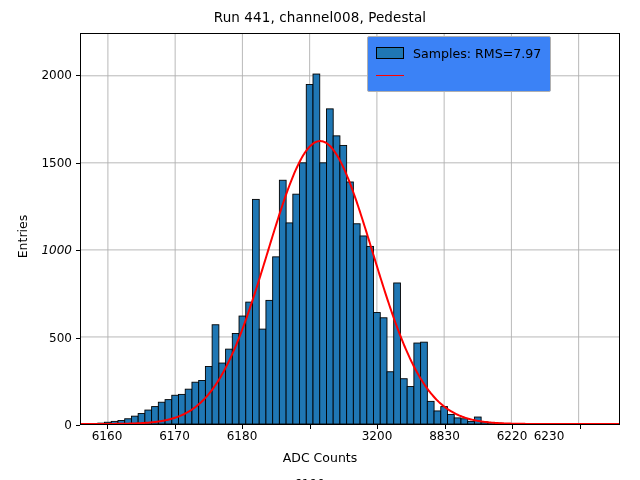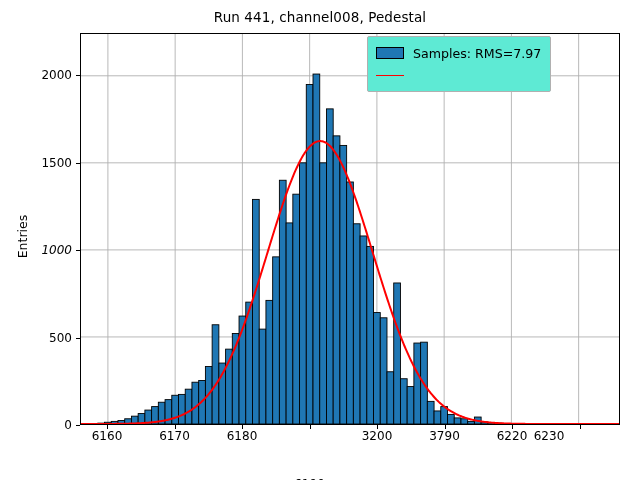--- a/index.html
+++ b/index.html
@@ -49,21 +49,21 @@
   }
   #ylabel{
     position:absolute;left:-78px;top:229px;width:200px;text-align:center;
     font-size:12.5px;color:#000;
     transform:rotate(-90deg);transform-origin:50% 50%;
   }
 
   
   #legend{
     position:absolute;left:367px;top:36px;
-    background:#5eead4;border:0.9px solid #b0b0b0;border-radius:2px;
+    background:#3b82f6;border:0.9px solid #b0b0b0;border-radius:2px;
     padding:5px 9px 5px 8px;
     box-sizing:border-box;
   }
   .legend-row{display:flex;align-items:center;height:22px;}
   .legend-label{font-size:12.6px;color:#000;white-space:nowrap;margin-left:9px;}
   .swatch-patch{
     width:28px;height:12px;background:#1f77b4;border:1.1px solid #000;
     box-sizing:border-box;
   }
   .swatch-line{
@@ -164,40 +164,41 @@
       <div class="xtick" style="left: 107px;">6160</div>
       <div class="xtickmark" style="left: 107px;"></div>
       <div class="xtick" style="left: 174.5px;">6170</div>
       <div class="xtickmark" style="left: 174.5px;"></div>
       <div class="xtick" style="left: 242px;">6180</div>
       <div class="xtickmark" style="left: 242px;"></div>
       <div class="xtick" style="left: 309.5px; margin-top: 48px;">6190</div>
       <div class="xtickmark" style="left: 309.5px;"></div>
       <div class="xtick" style="left: 377px;">3200</div>
       <div class="xtickmark" style="left: 377px;"></div>
-      <div class="xtick" style="left: 444.5px;">3790</div>
+      <div class="xtick" style="left: 444.5px;">8830</div>
       <div class="xtickmark" style="left: 444.5px;"></div>
       <div class="xtick" style="left: 512px;">6220</div>
       <div class="xtickmark" style="left: 512px;"></div>
       <div class="xtick" style="left: 549px;">6230</div>
       <div class="xtickmark" style="left: 579.5px;"></div>
     </div>
   <div id="ticks-y">
       <div class="ytick" style="top: 425px;">0</div>
       <div class="ytickmark" style="top: 425px;"></div>
       <div class="ytick" style="top: 337.5px;">500</div>
       <div class="ytickmark" style="top: 337.5px;"></div>
       <div class="ytick" style="top: 250px; font-style: italic;">1000</div>
       <div class="ytickmark" style="top: 250px;"></div>
       <div class="ytick" style="top: 162.5px;">1500</div>
       <div class="ytickmark" style="top: 162.5px;"></div>
       <div class="ytick" style="top: 75px;">2000</div>
       <div class="ytickmark" style="top: 75px;"></div>
     </div>
 
+  <div id="xlabel">ADC Counts</div>
   <div id="ylabel">Entries</div>
 
   <div id="legend">
     <div class="legend-row">
       <span class="swatch-wrap">
         <span class="swatch-patch"></span>
       </span>
       <span class="legend-label">Samples: RMS=7.97</span>
     </div>
     <div class="legend-row">

